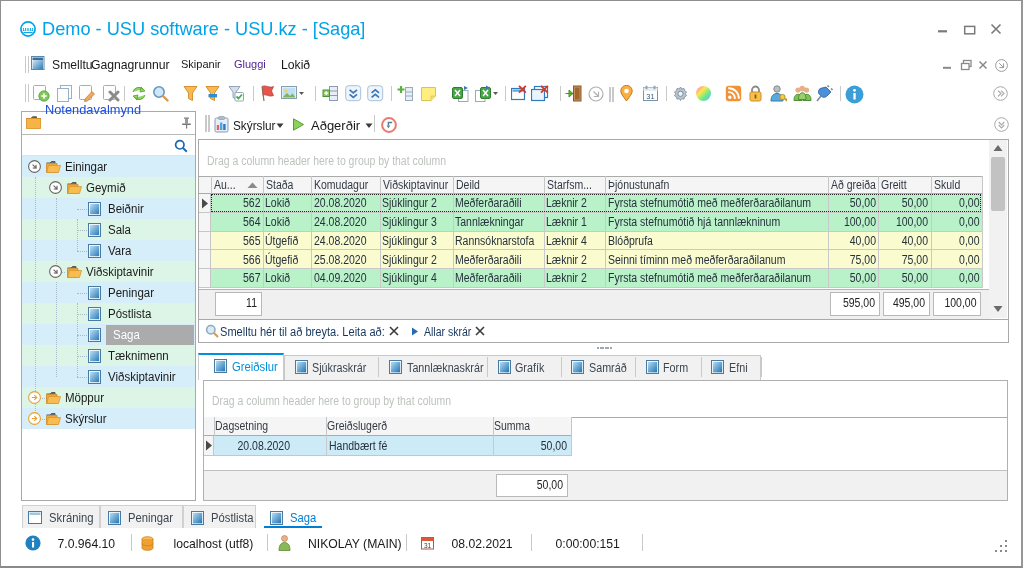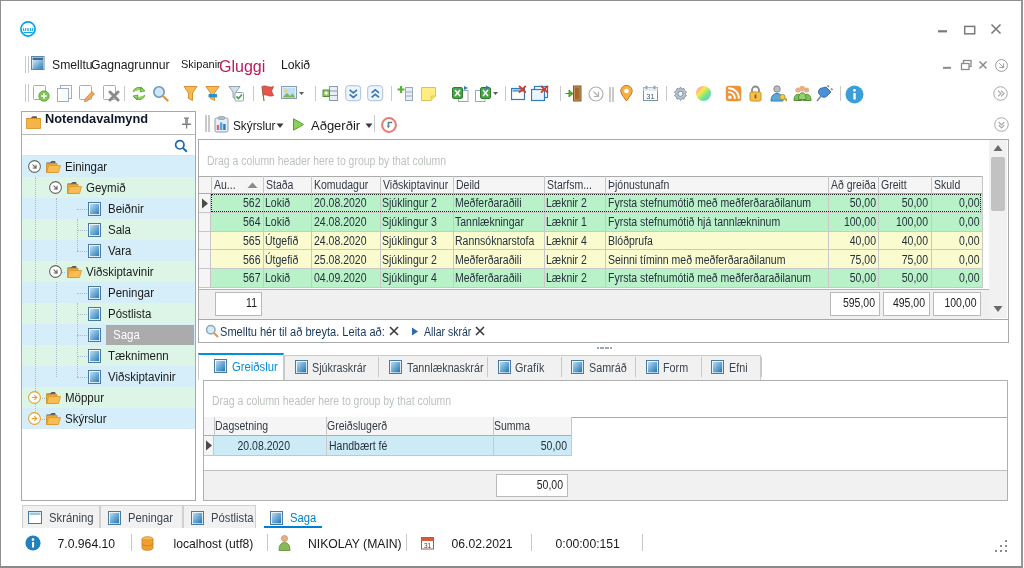--- a/index.html
+++ b/index.html
@@ -7,20 +7,21 @@
 #win{position:absolute;left:0;top:0;width:1023px;height:568px;background:#fff;
  border:1px solid #8f8f8f;border-right:2px solid #979797;border-bottom:2px solid #8a8a8a;}
 .t{position:absolute;white-space:nowrap}
 </style></head><body>
 <div id="win">
 <svg class="ab" style="left:19px;top:20px;" width="16" height="16" viewBox="0 0 16 16">
       <circle cx="8" cy="8" r="7.1" fill="none" stroke="#00a2e8" stroke-width="1.7"></circle>
       <text x="8" y="10.4" font-size="6.2" font-weight="bold" fill="#00a2e8" text-anchor="middle" font-family="Liberation Sans">usu</text>
       <line x1="3.4" y1="11.6" x2="12.6" y2="11.6" stroke="#00a2e8" stroke-width="1.1"></line>
     </svg>
+<div class="t" style="left:41px;top:17.5px;font-size:18.2px;color:#00a2e8;">Demo - USU software - USU.kz - [Saga]</div>
 <svg class="ab" style="left:936px;top:22px;" width="12" height="12" viewBox="0 0 12 12">
       <rect x="1" y="7.2" width="9" height="2.2" fill="#7a7a7a"></rect>
     </svg>
 <svg class="ab" style="left:962px;top:22px;" width="13" height="12" viewBox="0 0 13 12">
       <rect x="1.7" y="3.4" width="10" height="7.4" fill="none" stroke="#7a7a7a" stroke-width="1.5"></rect>
     </svg>
 <svg class="ab" style="left:989px;top:22px;" width="12" height="12" viewBox="0 0 12 12">
       <path d="M1.5 1.5 L10.5 10.5 M10.5 1.5 L1.5 10.5" stroke="#7a7a7a" stroke-width="1.6"></path>
     </svg>
 <div class="ab" style="left:23.5px;top:55px;width:1.5px;height:17px;background:#c9c9c9"></div>
@@ -32,21 +33,21 @@
       <defs>
         <linearGradient id="mg" x1="0" y1="0" x2="1" y2="1">
           <stop offset="0" stop-color="#cfe6f7"></stop>
           <stop offset="1" stop-color="#2f7cb5"></stop>
         </linearGradient>
       </defs>
     </svg>
 <div class="t" style="left:51px;top:56.5px;font-size:12.2px;color:#1a1a1a;">Smelltu</div>
 <div class="t" style="left:90px;top:56.5px;font-size:12.2px;color:#1a1a1a;">Gagnagrunnur</div>
 <div class="t" style="left:180px;top:56.5px;font-size:11px;color:#1a1a1a;">Skipanir</div>
-<div class="t" style="left:218px;top:56.5px;font-size:16px;color:#be185d;">Gluggi</div>
+<div class="t" style="left:233px;top:56.5px;font-size:11px;color:#4c1d95;">Gluggi</div>
 <div class="t" style="left:280px;top:56.5px;font-size:12.2px;color:#1a1a1a;">Lokið</div>
 <svg class="ab" style="left:941px;top:59px;" width="12" height="12" viewBox="0 0 12 12">
       <rect x="1" y="6.8" width="8" height="2" fill="#8a8a8a"></rect>
     </svg>
 <svg class="ab" style="left:959px;top:58px;" width="13" height="13" viewBox="0 0 13 13">
       <rect x="3.5" y="1.5" width="7.5" height="6" fill="#fff" stroke="#8a8a8a" stroke-width="1.3"></rect>
       <rect x="1.5" y="4.5" width="7.5" height="6" fill="#fff" stroke="#8a8a8a" stroke-width="1.3"></rect>
     </svg>
 <svg class="ab" style="left:977px;top:59px;" width="11" height="11" viewBox="0 0 11 11">
       <path d="M1.5 1.5 L8.5 8.5 M8.5 1.5 L1.5 8.5" stroke="#8a8a8a" stroke-width="1.5"></path>
@@ -233,21 +234,21 @@
     </svg>
 <svg class="ab" style="left:992px;top:85px;" width="15" height="15" viewBox="0 0 15 15">
       <circle cx="7.5" cy="7.5" r="6.8" fill="none" stroke="#a8a8a8" stroke-width="1"></circle>
       <path d="M5 4.7 L8 7.5 L5 10.3 M8 4.7 L11 7.5 L8 10.3" stroke="#a8a8a8" stroke-width="1.1" fill="none"></path>
     </svg>
 <div class="ab" style="left:20px;top:110px;width:174.5px;height:390px;border:1px solid #a9a9a9;background:#fff"></div>
 <svg class="ab" style="left:25px;top:114.5px;" width="15" height="13" viewBox="0 0 15 13">
       <path d="M0.5 2.5 H5 L6.5 0.8 H10.5 V2.5 H14.5" fill="#5a5a5a" stroke="#5a5a5a"></path>
       <rect x="0.5" y="2.5" width="14" height="10" fill="#f5b445" stroke="#d89020" stroke-width="0.8"></rect>
     </svg>
-<div class="t" style="left:44px;top:110px;font-size:12.8px;color:#0f172a;font-weight:bold">Notendavalmynd</div>
+<div class="t" style="left:44px;top:101px;font-size:12.8px;color:#1d4ed8;font-weight:normal">Notendavalmynd</div>
 <svg class="ab" style="left:180px;top:115.5px;" width="11" height="12" viewBox="0 0 11 12">
       <rect x="3.2" y="0.5" width="4.6" height="1.4" fill="#777"></rect>
       <rect x="4" y="1.5" width="3" height="5" fill="#999"></rect>
       <rect x="1.2" y="6.5" width="8.6" height="1.5" fill="#777"></rect>
       <rect x="5" y="8" width="1.2" height="3.5" fill="#777"></rect>
     </svg>
 <div class="ab" style="left:21px;top:132.5px;width:172.5px;height:1px;background:#b9b9b9"></div>
 <svg class="ab" style="left:173px;top:137.5px;" width="14" height="14" viewBox="0 0 14 14">
       <circle cx="5.8" cy="5.8" r="4.2" fill="none" stroke="#1c66b0" stroke-width="1.7"></circle>
       <line x1="8.9" y1="8.9" x2="12.8" y2="12.8" stroke="#1c66b0" stroke-width="2"></line>
@@ -801,21 +802,21 @@
       <circle cx="6.5" cy="3.5" r="3" fill="#e8b088" stroke="#b07848" stroke-width="0.6"></circle>
       <path d="M1 15.5 C1 9.5 3.5 7.5 6.5 7.5 C9.5 7.5 12 9.5 12 15.5 Z" fill="#88b858" stroke="#5a8a30" stroke-width="0.8"></path>
     </svg>
 <div class="t" style="left:307px;top:536px;font-size:12.2px;color:#1a1a1a;">NIKOLAY (MAIN)</div>
 <div class="ab" style="left:405px;top:533px;width:1px;height:17px;background:#c8c8c8"></div>
 <svg class="ab" style="left:420px;top:535px;" width="13" height="14" viewBox="0 0 13 14">
       <rect x="0.5" y="1.5" width="12" height="11.5" fill="#fff" stroke="#a85a4a"></rect>
       <rect x="0.5" y="1.5" width="12" height="3.5" fill="#d85a3a"></rect>
       <text x="6.5" y="11.5" font-size="6.5" fill="#3a3a3a" text-anchor="middle" font-family="Liberation Sans">31</text>
     </svg>
-<div class="t" style="left:450.5px;top:536px;font-size:12.2px;color:#1a1a1a;">06.02.2021</div>
+<div class="t" style="left:450.5px;top:536px;font-size:12.2px;color:#1a1a1a;">08.02.2021</div>
 <div class="ab" style="left:530px;top:533px;width:1px;height:17px;background:#c8c8c8"></div>
 <div class="t" style="left:554.5px;top:536px;font-size:12.2px;color:#1a1a1a;">0:00:00:151</div>
 <div class="ab" style="left:641px;top:533px;width:1px;height:17px;background:#c8c8c8"></div>
 <div class="ab" style="left:1004px;top:539px;width:2.2px;height:2.2px;background:#8a8a8a"></div>
 <div class="ab" style="left:1004px;top:544px;width:2.2px;height:2.2px;background:#8a8a8a"></div>
 <div class="ab" style="left:1004px;top:549px;width:2.2px;height:2.2px;background:#8a8a8a"></div>
 <div class="ab" style="left:999px;top:544px;width:2.2px;height:2.2px;background:#8a8a8a"></div>
 <div class="ab" style="left:999px;top:549px;width:2.2px;height:2.2px;background:#8a8a8a"></div>
 <div class="ab" style="left:994px;top:549px;width:2.2px;height:2.2px;background:#8a8a8a"></div>
 </div>

